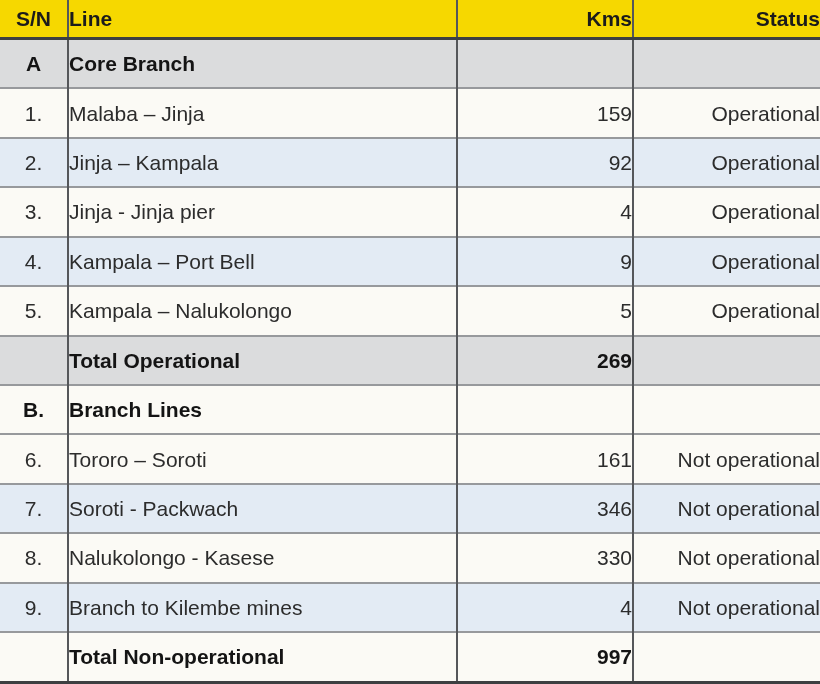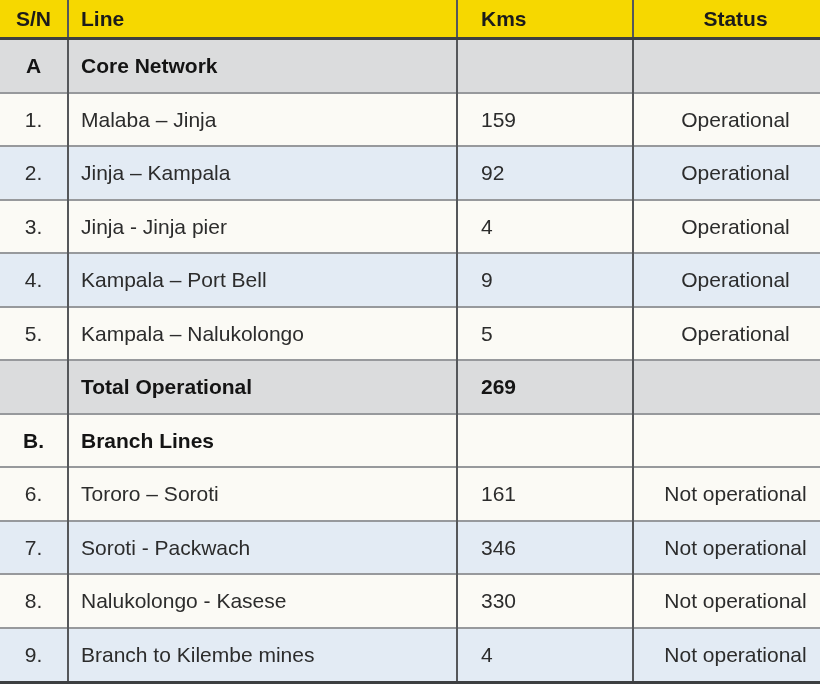--- a/index.html
+++ b/index.html
@@ -42,23 +42,23 @@
   thead th {
     font-weight: bold;
     color: #1B1B1B;
   }
   tbody tr {
     border-bottom: 2px solid var(--grid-horiz, #97999C);
   }
   tbody td { color: #2C2C2C; font-weight: normal; }
 
   .sn     { text-align: center; }
-  .line   { text-align: left; padding-left: 12px; }
-  .kms    { text-align: left; padding-left: 23px; }
-  .status { text-align: center; padding-left: 17px; }
+  .line   { text-align: left; }
+  .kms    { text-align: right; padding-left: 23px; }
+  .status { text-align: right; padding-left: 17px; }
 
   tr.bg-white { background: var(--row-white, #FBFAF5); }
   tr.bg-blue  { background: var(--row-blue,  #E3EBF4); }
   tr.bg-gray  { background: var(--row-gray,  #DBDCDD); }
 
   tr.bold td {
     font-weight: bold;
     color: #141414;
   }
 </style>
@@ -76,21 +76,21 @@
     <tr>
       <th class="sn">S/N</th>
       <th class="line">Line</th>
       <th class="kms">Kms</th>
       <th class="status">Status</th>
     </tr>
   </thead>
   <tbody id="table-body">
   <tr class="bg-gray bold">
     <td class="sn">A</td>
-    <td class="line">Core Network</td>
+    <td class="line">Core Branch</td>
     <td class="kms"></td>
     <td class="status"></td>
   </tr>
 
   <tr class="bg-white">
     <td class="sn">1.</td>
     <td class="line">Malaba – Jinja</td>
     <td class="kms">159</td>
     <td class="status">Operational</td>
   </tr>
@@ -160,15 +160,21 @@
 
   <tr class="bg-blue">
     <td class="sn">9.</td>
     <td class="line">Branch to Kilembe mines</td>
     <td class="kms">4</td>
     <td class="status">Not operational</td>
   </tr>
 
 
 
+  <tr class="bg-white bold">
+    <td class="sn"></td>
+    <td class="line">Total Non-operational</td>
+    <td class="kms">997</td>
+    <td class="status"></td>
+  </tr>
 
 </tbody>
 </table>
 
 </body></html>

